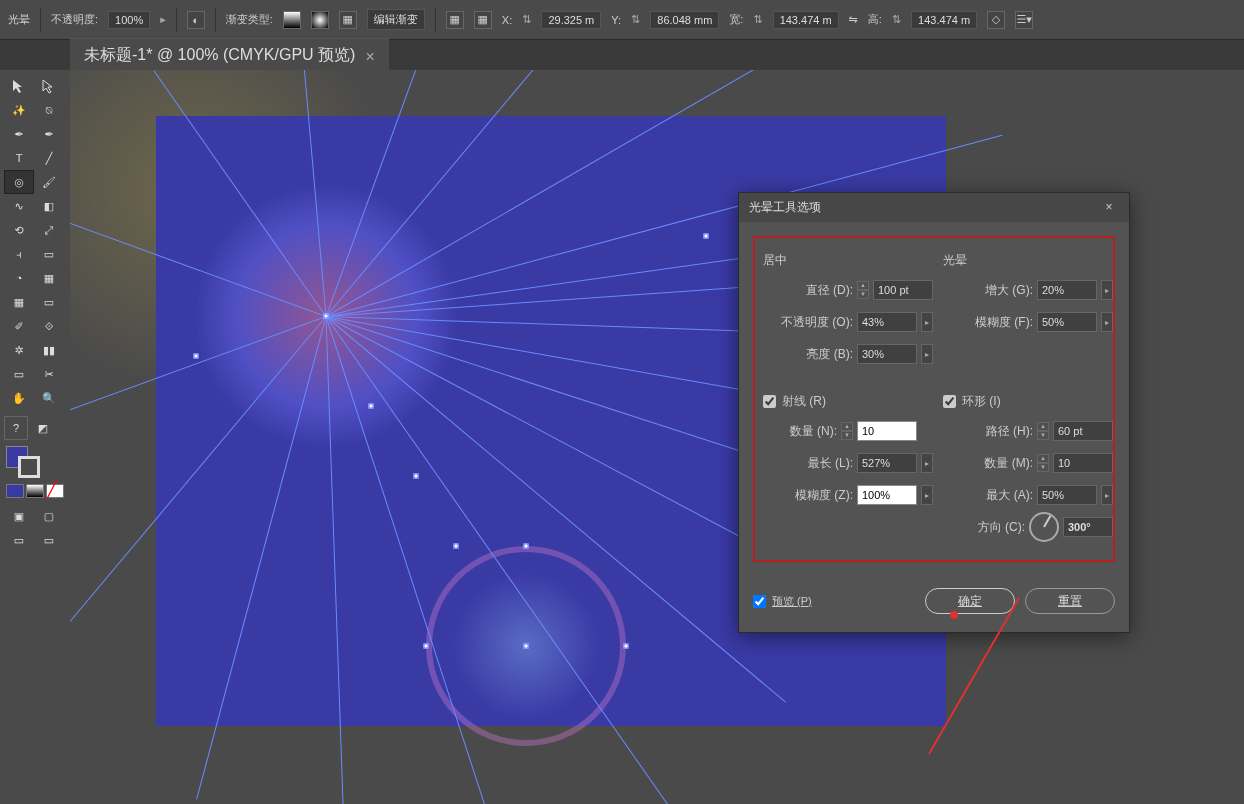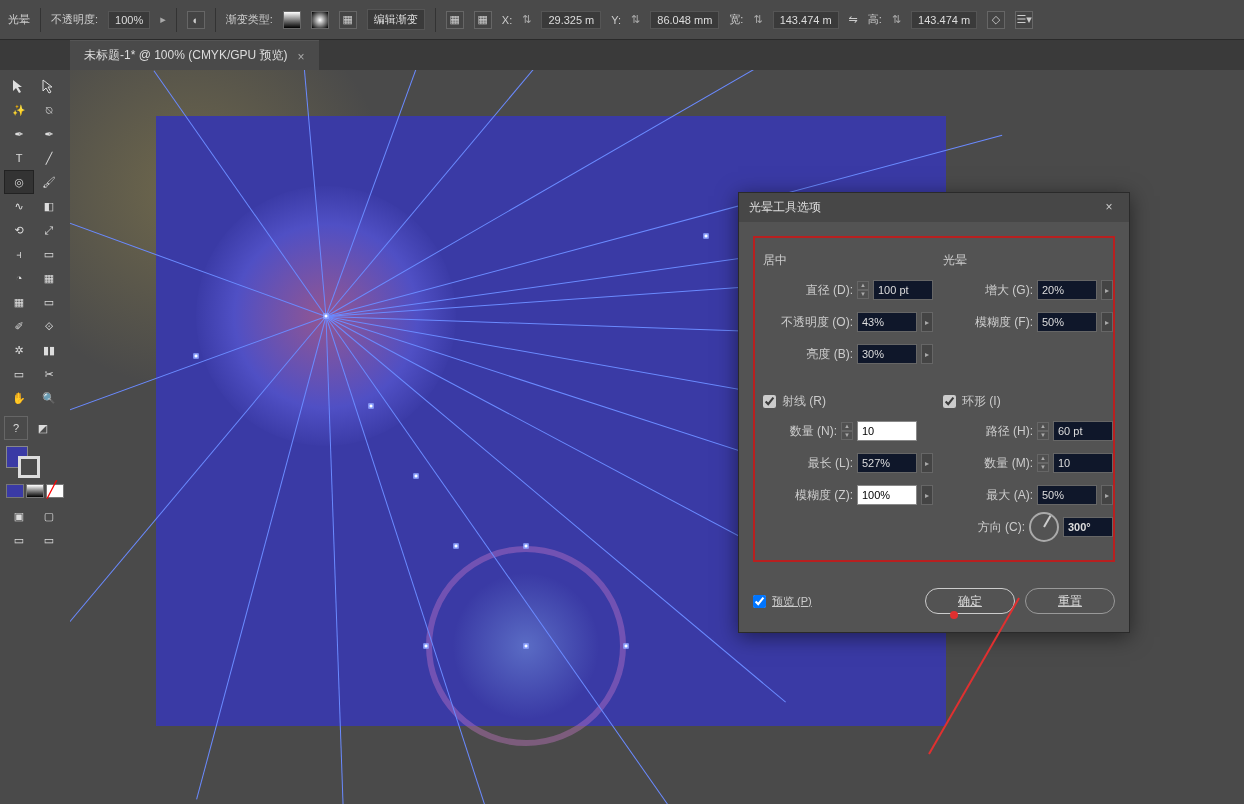--- a/index.html
+++ b/index.html
@@ -7,21 +7,21 @@
 
 
 .toolopts { height: 40px; background: #4a4a4a; border-bottom: 1px solid #2a2a2a; display: flex; align-items: center; padding: 0 8px; gap: 10px; font-size: 11px; }
 .toolopts .sep { width: 1px; height: 24px; background: #333; }
 .toolopts .lbl { color: #ccc; }
 .toolopts .val { background: #3a3a3a; border: 1px solid #555; padding: 2px 6px; color: #ddd; font-size: 11px; min-width: 40px; display: inline-block; }
 .toolopts .ico { width: 18px; height: 18px; border: 1px solid #666; display: inline-flex; align-items: center; justify-content: center; background: #444; }
 
 
 .tabbar { height: 30px; background: #3a3a3a; display: flex; align-items: center; padding-left: 70px; }
-.tab { background: #4a4a4a; padding: 6px 14px; font-size: 12px; color: #ddd; border-top: 1px solid #555; display: flex; align-items: flex-end; gap: 10px; }
+.tab { background: #4a4a4a; padding: 6px 14px; font-size: 16px; color: #ddd; border-top: 1px solid #555; display: flex; align-items: flex-end; gap: 10px; }
 .tab .close { color: #aaa; cursor: pointer; }
 
 
 .toolbox { position: absolute; left: 0; top: 70px; width: 70px; background: #4a4a4a; padding: 4px; display: flex; flex-direction: column; gap: 0; }
 .toolrow { display: flex; }
 .toolbtn { width: 30px; height: 24px; display: flex; align-items: center; justify-content: center; color: #ddd; position: relative; }
 .toolbtn.sel { background: #333; border: 1px solid #222; }
 .toolbtn svg { width: 16px; height: 16px; }
 .toolbox .swatches { margin-top: 8px; display: flex; gap: 2px; padding: 2px; }
 .swatch { width: 20px; height: 14px; border: 1px solid #777; }
@@ -43,21 +43,21 @@
 .xbtn { width: 20px; height: 16px; text-align:center; color:#ccc; }
 .dlg-body { padding: 14px; }
 .redbox { border: 2px solid #b82020; padding: 14px 0 12px 8px; display: grid; grid-template-columns: 1fr 1fr; gap: 18px 10px; }
 .grp {}
 .grp .hdr { color: #ccc; font-size: 12px; margin-bottom: 10px; display:flex; align-items:center; gap:6px; }
 .grp .hdr input[type=checkbox]{ accent-color:#ccc; }
 .row { display:flex; align-items:center; justify-content:flex-end; gap:4px; margin-bottom: 10px; height: 22px; }
 .row .rlbl { color:#ccc; font-size:12px; }
 .stepper { display:flex; flex-direction:column; width:12px; }
 .stepper span { height:9px; border:1px solid #666; background:#505050; font-size:6px; line-height:7px; text-align:center; color:#aaa; }
-.fld { width: 60px; height: 20px; background:#0f172a; border:1px solid #666; color:#ddd; padding: 0 4px; font-size: 11px; }
+.fld { width: 60px; height: 20px; background:#404040; border:1px solid #666; color:#ddd; padding: 0 4px; font-size: 11px; }
 .fld.lit { background: #fff; color:#000; border-color:#888; }
 .drop { width:12px; height:20px; background:#444; border:1px solid #666; display:flex; align-items:center; justify-content:center; font-size:8px;color:#aaa;}
 .dial { width:30px; height:30px; border:2px solid #aaa; border-radius:50%; position:relative; }
 .dial::after{ content:""; position:absolute; left:50%; top:50%; width:2px; height:13px; background:#ccc; transform-origin: top center; transform: translate(-50%,0) rotate(210deg); }
 
 .dlg-foot { padding: 12px 14px 18px; display:flex; justify-content:space-between; align-items:center;text-decoration:underline; }
 .dlg-foot .left { display:flex; align-items:center; gap:6px; }
 .btns { display:flex; gap:10px; }
 .btn { width: 90px; height: 26px; border-radius: 14px; border: 1px solid #999; background: transparent; color: #ddd; font-size: 12px; display:flex; align-items:center; justify-content:center; }
 .btn.primary { border-color:#ccc; position:relative; }

